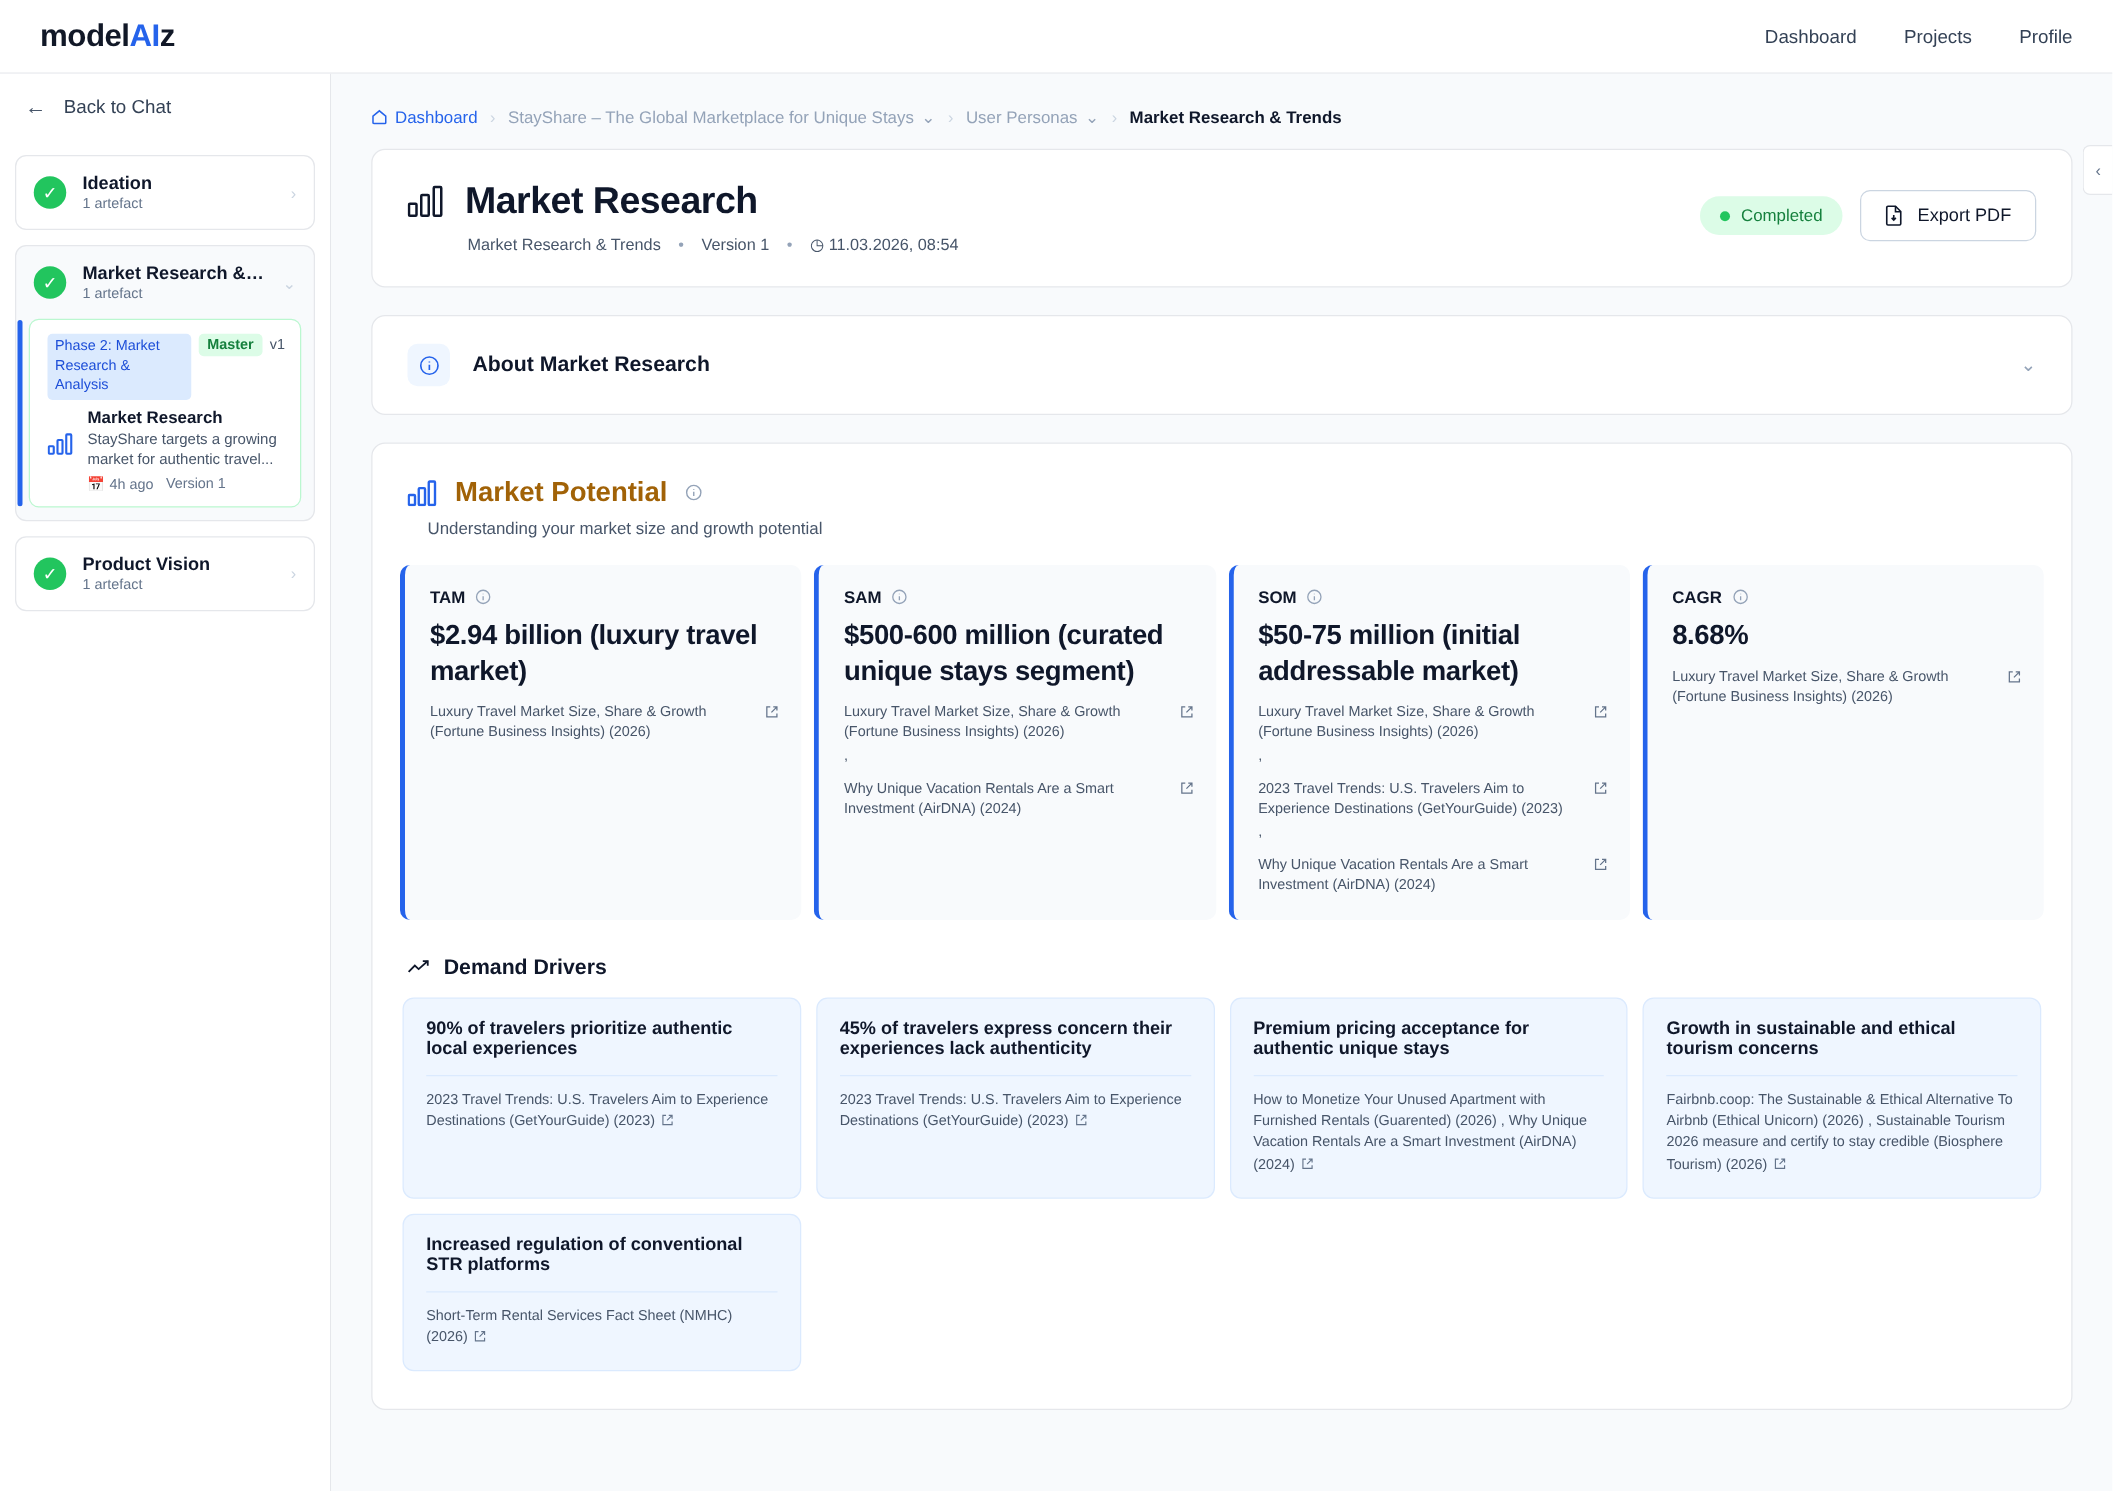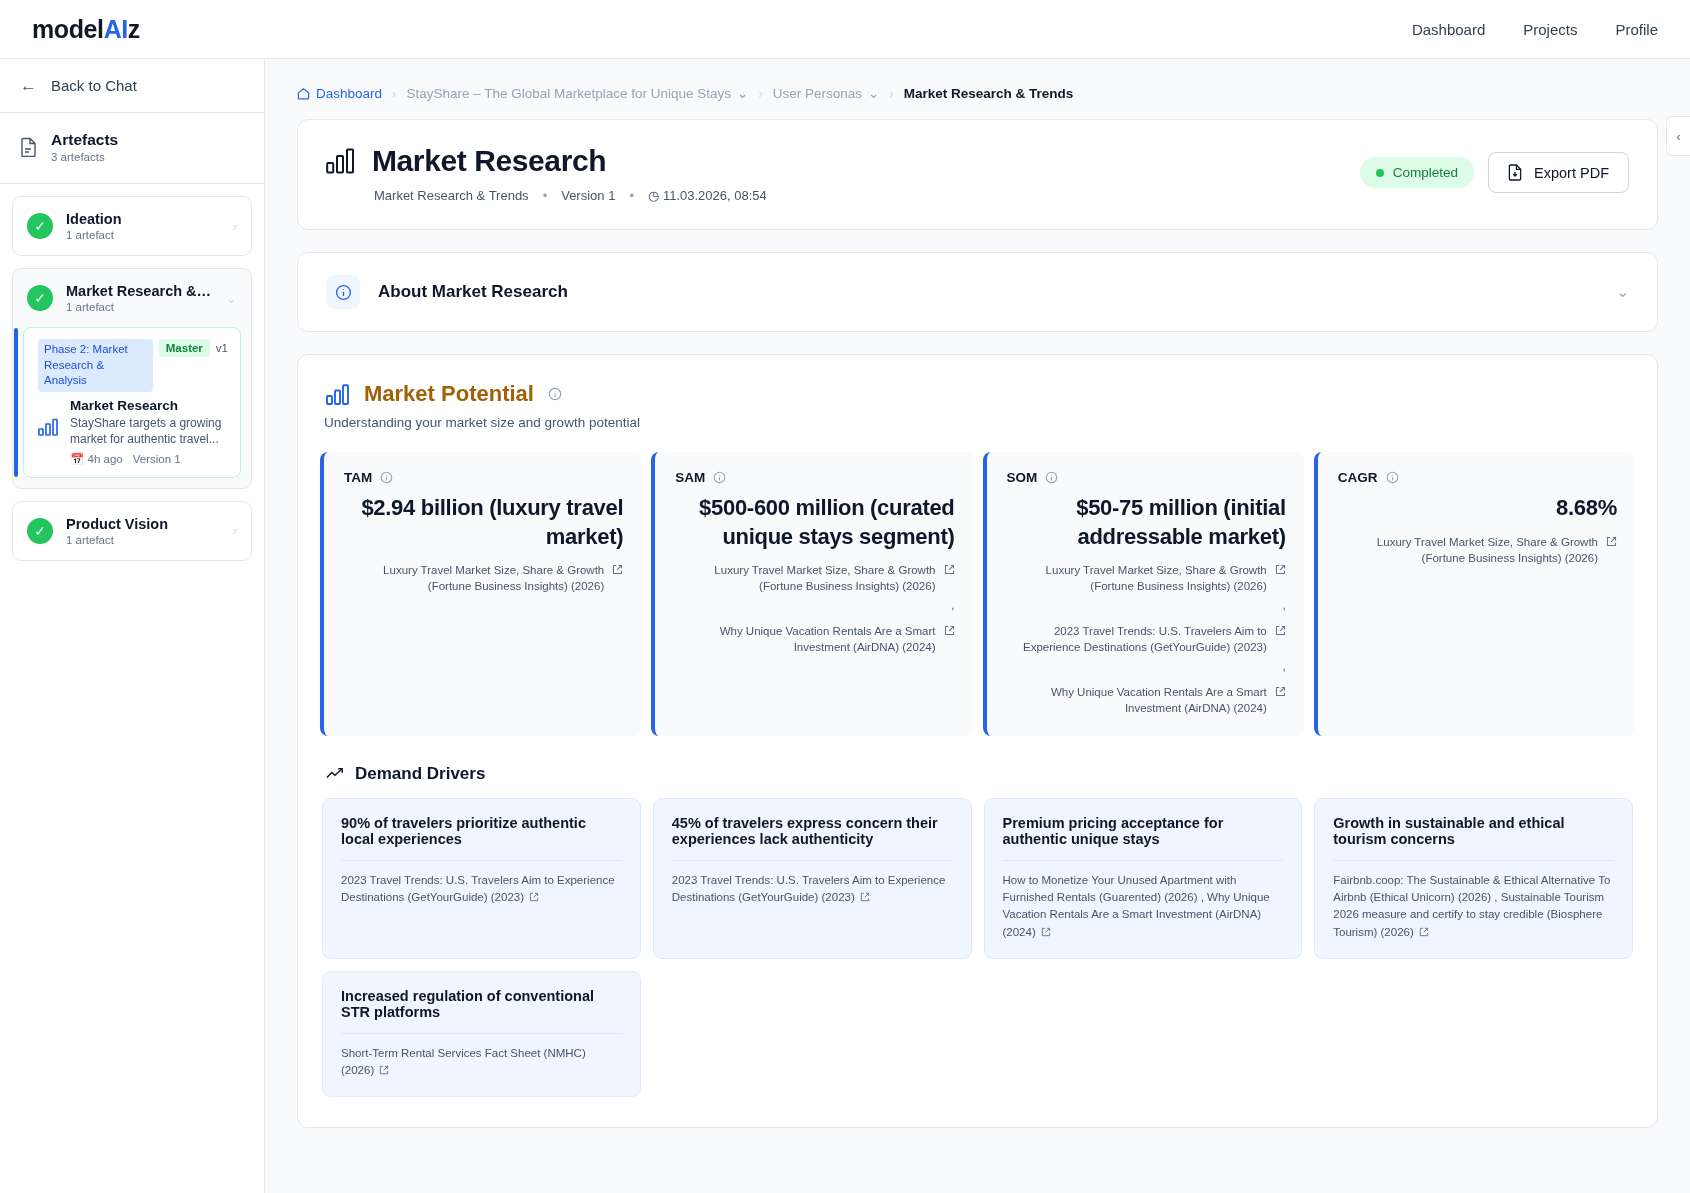--- a/index.html
+++ b/index.html
@@ -133,23 +133,23 @@
   .info-sq {
     width: 34px; height: 34px; border-radius: 8px; background: #eff6ff;
     display: flex; align-items: center; justify-content: center; flex: 0 0 auto;
   }
   .about-title { font-size: 17px; font-weight: bold; color: #0f172a; flex: 1 1 auto; }
   .chev-down { color: #94a3b8; font-size: 15px; }
 
   .potential-card { padding: 26px 22px 30px 22px; }
   .mp-titlerow { display: flex; align-items: center; gap: 14px; padding-left: 6px; }
   .mp-title { font-size: 22px; font-weight: bold; color: #a16207; }
-  .mp-sub { font-size: 13.5px; color: #475569; margin: 8px 0 0 4px; }
-
-  .metrics { display: flex; gap: 10px; margin-top: 22px; text-align: right; }
+  .mp-sub { font-size: 13.5px; color: #475569; margin: 8px 0 0 22px; }
+
+  .metrics { display: flex; gap: 10px; margin-top: 22px; }
   .metric {
     position: relative; flex: 1 1 0; min-width: 0;
     background: #f8fafc; border-radius: 8px;
     padding: 18px 18px 20px 20px;
     border-left: 4px solid #2563eb;
   }
   .metric-label { display: flex; align-items: center; gap: 8px; font-size: 13.5px; font-weight: bold; color: #0f172a; }
   .metric-value { font-size: 22px; font-weight: bold; color: #0f172a; line-height: 1.3; margin-top: 9px; letter-spacing: -0.3px; }
   .src-line {
     display: flex; align-items: flex-start; justify-content: space-between;
@@ -196,33 +196,20 @@
     </div>
   </div>
 
   <div class="sidebar">
 
     <div class="back-to-chat">
       <span class="back-arrow">←</span>
       <span>Back to Chat</span>
     </div>
 
-    <div class="artefacts-head">
-      <span class="doc-icon">
-        <svg width="18" height="20" viewBox="0 0 18 20" fill="none" stroke="#475569" stroke-width="1.4">
-          <path d="M3 1.5h7l5 5v12a1 1 0 0 1-1 1H3a1 1 0 0 1-1-1V2.5a1 1 0 0 1 1-1z"></path>
-          <path d="M10 1.5V6.5h5"></path>
-            <path d="M5 12h6M5 15h4"></path>
-        </svg>
-      </span>
-      <div>
-        <div class="art-title">Artefacts</div>
-        <div class="art-sub">3 artefacts</div>
-      </div>
-    </div>
 
     <div class="phase-list">
 
       <div class="phase-card">
         <div class="phase-row">
           <span class="check">✓</span>
           <div class="phase-grow">
             <div class="phase-name">Ideation</div>
             <div class="phase-count">1 artefact</div>
           </div>

